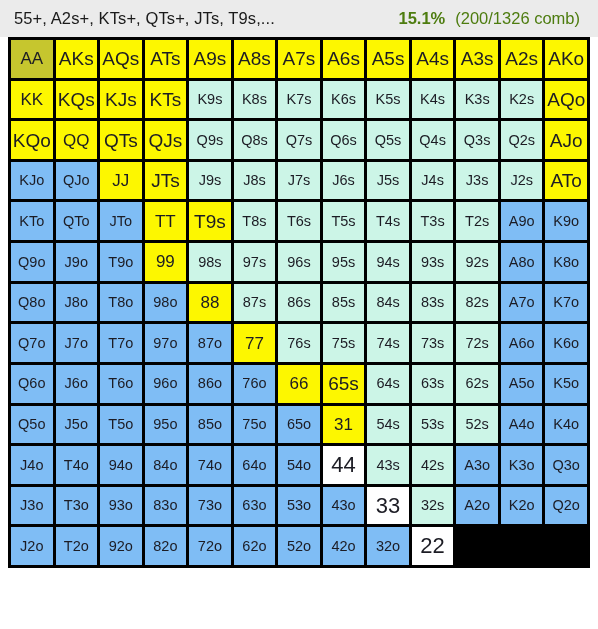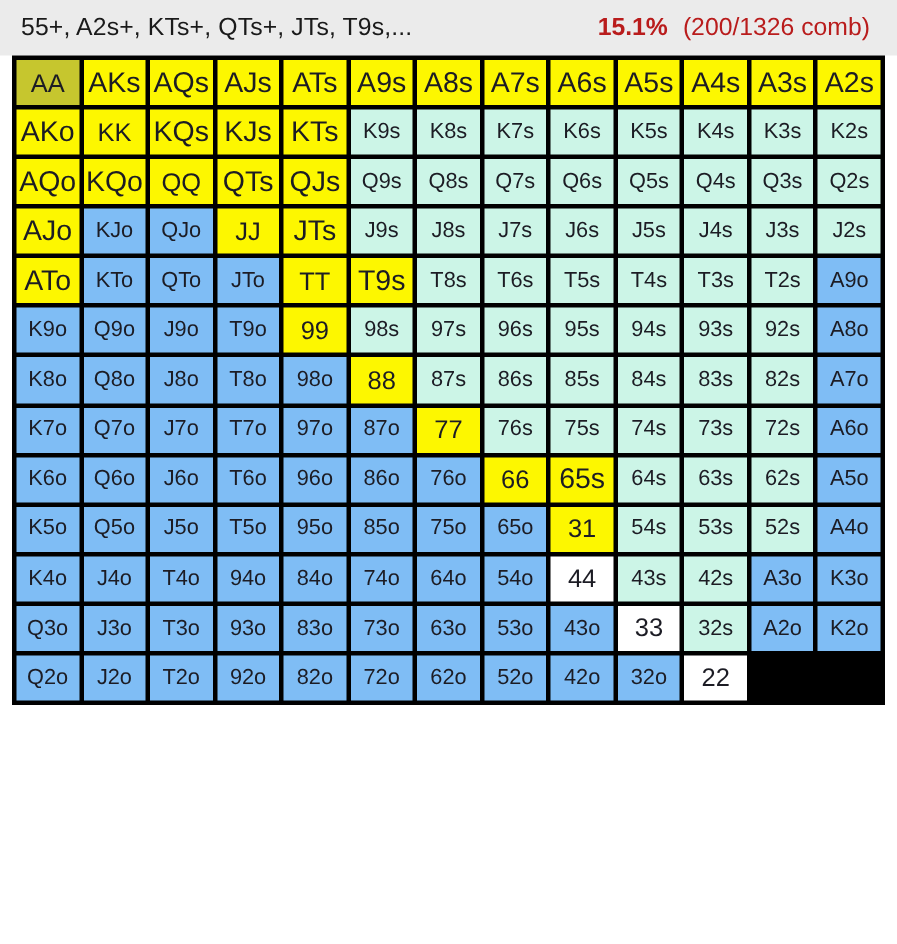--- a/index.html
+++ b/index.html
@@ -40,35 +40,35 @@
     color: #1a1a1a;
     letter-spacing: 0.1px;
     white-space: nowrap;
     flex: 0 0 auto;
   }
   #header-stats {
     margin-left: auto;
     display: flex;
     align-items: baseline;
     gap: 10px;
-    color: #b91c1c;
+    color: #4d7c0f;
     font-size: 16.5px;
     white-space: nowrap;
     padding-right: 6px;
   }
   #pct { font-weight: 700; }
   #combos { font-weight: 400; }
 
   
   #grid-frame {
     position: absolute;
     left: 8px;
     top: 37px;
     width: 582px;
-    height: 433px;
+    height: 531px;
     background: #000000;
     box-sizing: border-box;
     padding: 3px;
   }
   #grid {
     width: 100%;
     height: 100%;
     display: grid;
     grid-template-columns: repeat(13, 1fr);
     grid-template-rows: repeat(13, 1fr);
@@ -92,21 +92,21 @@
   
   .c-offsuit  { background: #7fbdf5; }
   
   .c-pair     { background: #ffffff; }
   
   .c-sel      { background: #fdf700; }
   
   .c-hl       { background: #c6c62e; }
 
   
-  .is-pair { font-size: 17px; }
+  .is-pair { font-size: 22px; }
   .c-sel.is-pair, .c-hl.is-pair { font-size: 17px; }
   .c-sel { font-size: 19px; }
 </style>
 </head>
 <body>
 
 <div id="app">
 
   <div id="header">
     <span id="range-text">55+, A2s+, KTs+, QTs+, JTs, T9s,...</span>
@@ -114,21 +114,20 @@
       <span id="pct">15.1%</span>
       <span id="combos">(200/1326 comb)</span>
     </span>
   </div>
 
   <div id="grid-frame">
     <div id="grid">
         <div class="cell c-hl is-pair">AA</div>
         <div class="cell c-sel">AKs</div>
         <div class="cell c-sel">AQs</div>
-        <div class="cell c-sel">AJs</div>
         <div class="cell c-sel">ATs</div>
         <div class="cell c-sel">A9s</div>
         <div class="cell c-sel">A8s</div>
         <div class="cell c-sel">A7s</div>
         <div class="cell c-sel">A6s</div>
         <div class="cell c-sel">A5s</div>
         <div class="cell c-sel">A4s</div>
         <div class="cell c-sel">A3s</div>
         <div class="cell c-sel">A2s</div>
         <div class="cell c-sel">AKo</div>

